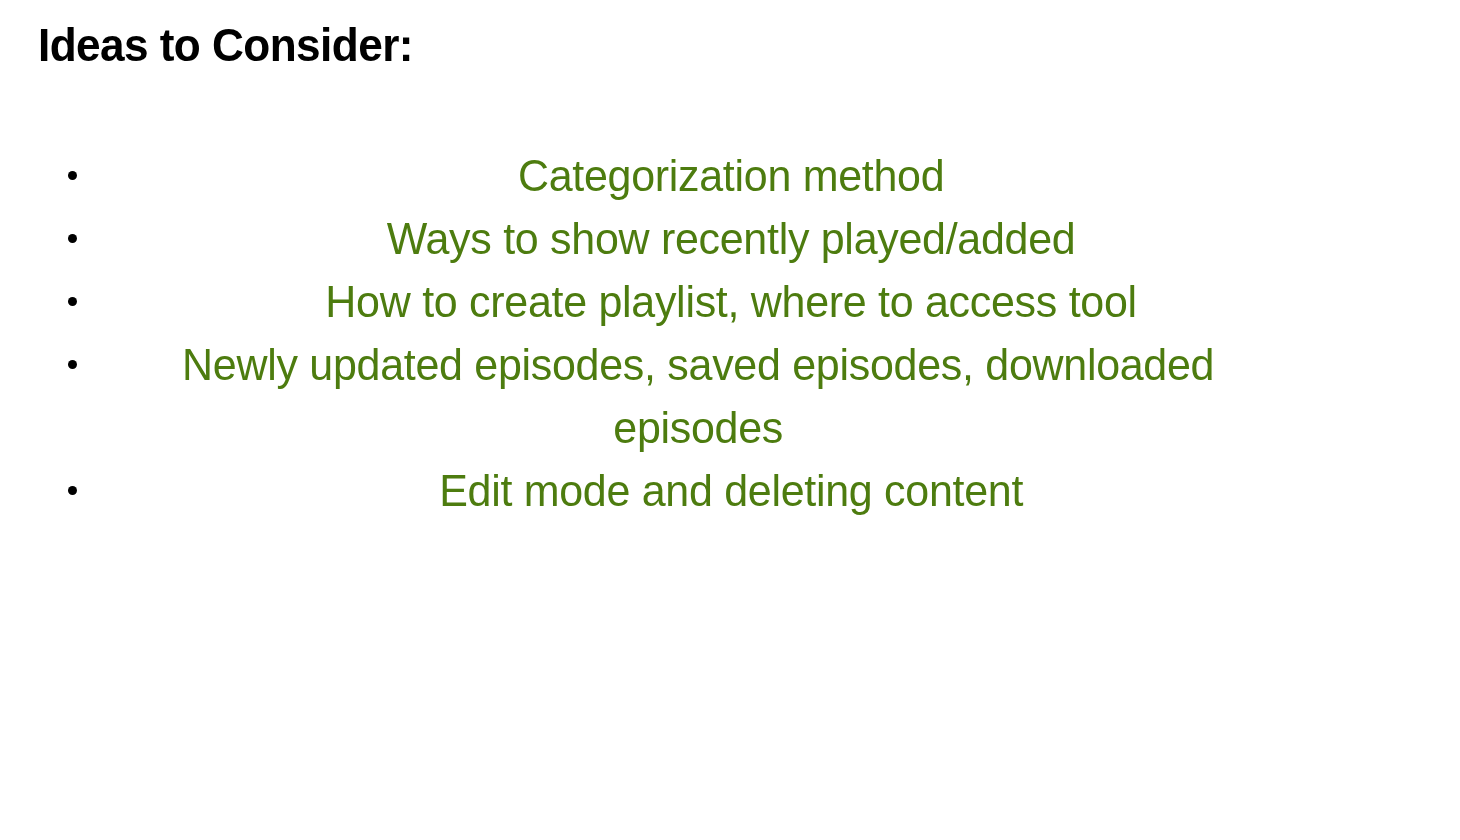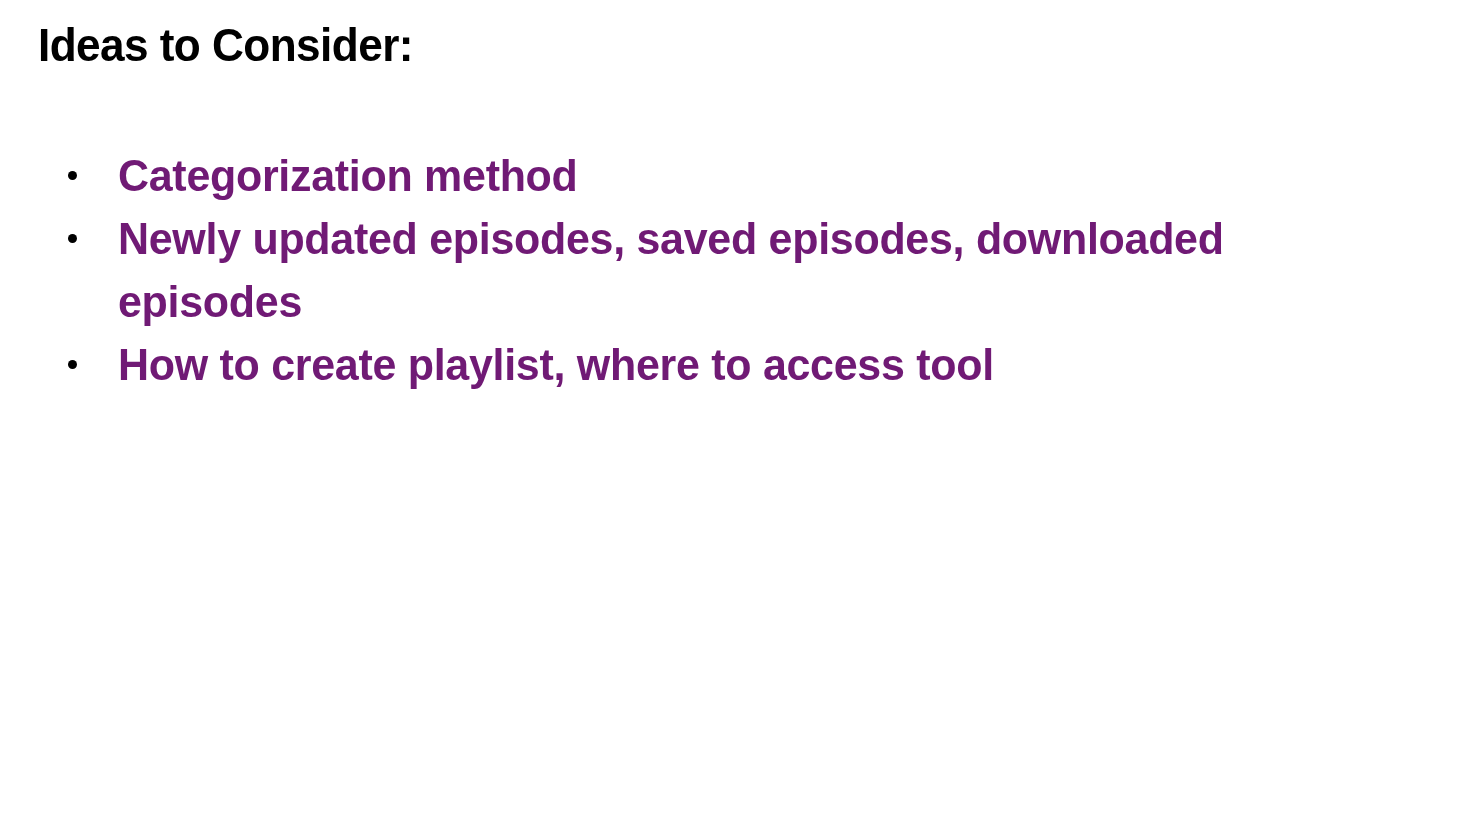--- a/index.html
+++ b/index.html
@@ -15,20 +15,21 @@
     font-family: "Liberation Sans", sans-serif;
     color: #000000;
     -webkit-font-smoothing: antialiased;
   }
   .slide {
     position: relative;
     width: 1460px;
     height: 840px;
     background: #ffffff;
     box-sizing: border-box;
+    text-align: center;
   }
   .slide-title {
     position: absolute;
     left: 38px;
     top: 22px;
     font-size: 46px;
     font-weight: 700;
     letter-spacing: -0.6px;
     line-height: 1.0;
     color: #000000;
@@ -42,24 +43,24 @@
     top: 144px;
     width: 1340px;
     list-style: none;
     margin: 0;
     padding: 0;
   }
   .bullet-item {
     position: relative;
     padding-left: 56px;
     font-size: 45px;
-    font-weight: 700;
+    font-weight: 400;
     line-height: 63px;
     letter-spacing: -0.3px;
-    color: #701a75;
+    color: #4d7c0f;
     margin: 0;
   }
   .bullet-item .bullet-dot {
     position: absolute;
     left: 6px;
     top: 27px;
     width: 9px;
     height: 9px;
     border-radius: 50%;
     background: #000000;
@@ -85,27 +86,35 @@
   <ul class="bullet-list">
 
     <li class="bullet-item">
       <span class="bullet-dot"></span>
       <span class="bullet-text">Categorization method</span>
     </li>
 
 
 
 
-
-    <li class="bullet-item wrapped">
+    <li class="bullet-item">
       <span class="bullet-dot"></span>
-      <span class="bullet-text">Newly updated episodes, saved episodes, downloaded episodes</span>
+      <span class="bullet-text">Ways to show recently played/added</span>
     </li>
 
     <li class="bullet-item">
       <span class="bullet-dot"></span>
       <span class="bullet-text">How to create playlist, where to access tool</span>
     </li>
 
+    <li class="bullet-item wrapped">
+      <span class="bullet-dot"></span>
+      <span class="bullet-text">Newly updated episodes, saved episodes, downloaded episodes</span>
+    </li>
 
+
+    <li class="bullet-item">
+      <span class="bullet-dot"></span>
+      <span class="bullet-text">Edit mode and deleting content</span>
+    </li>
 
   </ul>
 </div>
 
 </body></html>

